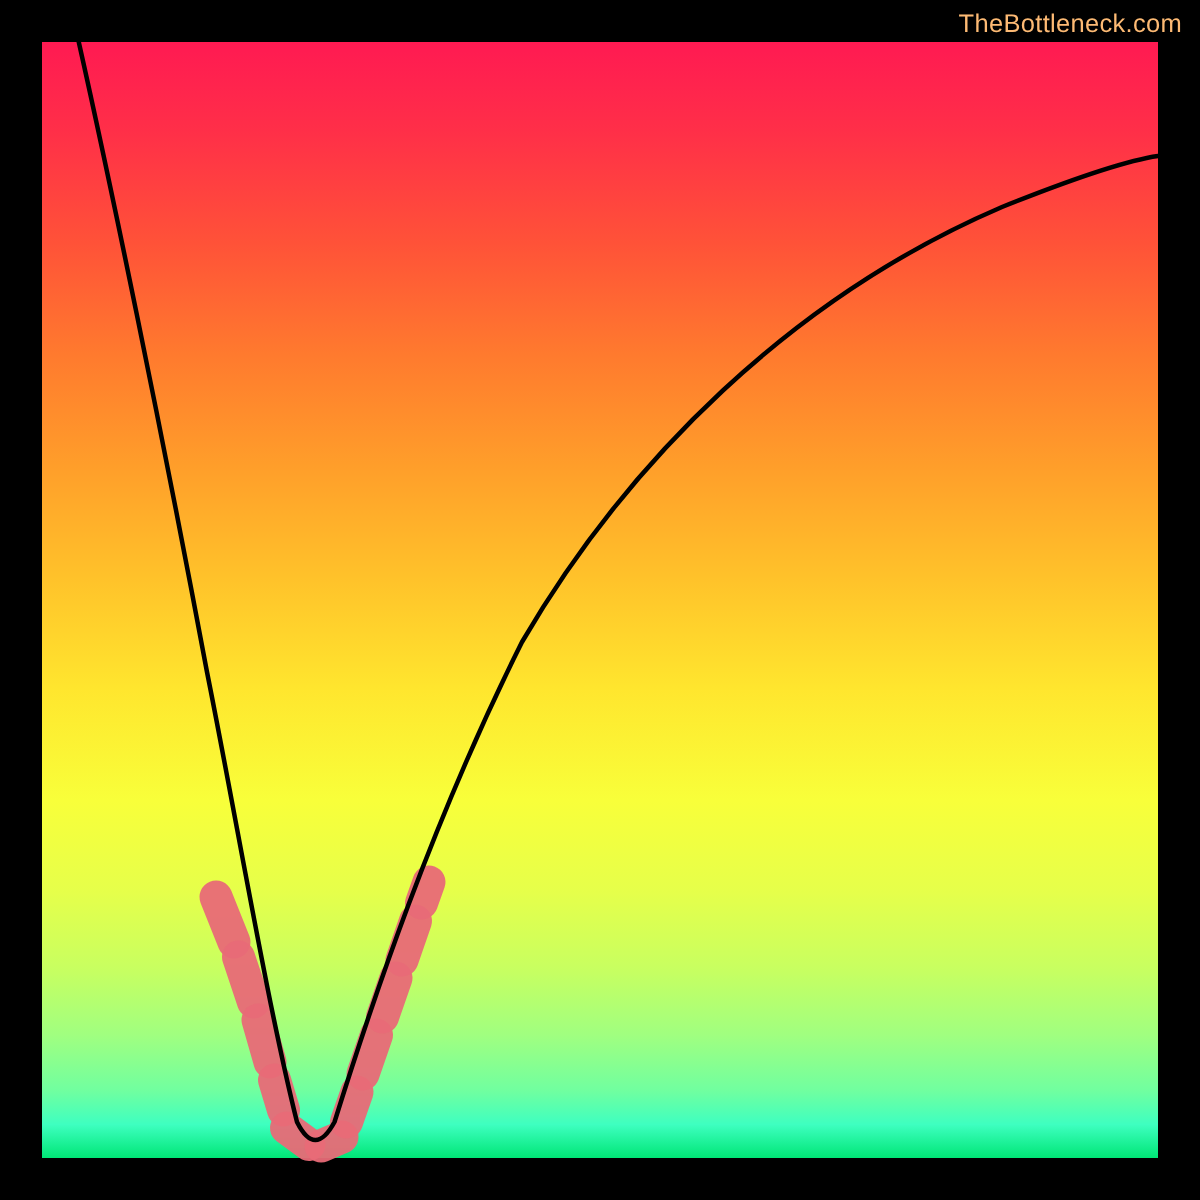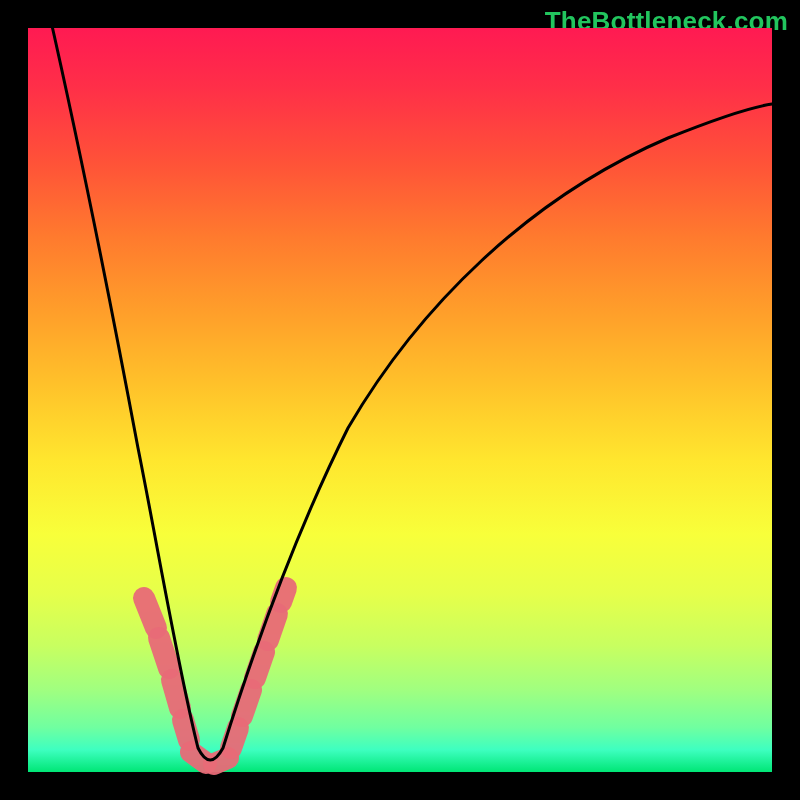--- a/index.html
+++ b/index.html
@@ -36,24 +36,24 @@
       #c8ff60 83%,
       #a0ff80 89%,
       #70ffa0 94%,
       #3effc0 97%,
       #00e676 100%);
   }
   .watermark {
     position: absolute;
     top: 6px;
     right: 12px;
-    color: #22c55e;
-    font-size: 26px;
+    color: #fdba74;
+    font-size: 17px;
     letter-spacing: 0.2px;
-    font-weight: 700;
+    font-weight: 400;
     user-select: none;
   }
   svg.curve {
     position: absolute;
     left: 0;
     top: 0;
     width: 744px;
     height: 744px;
     overflow: visible;
   }

